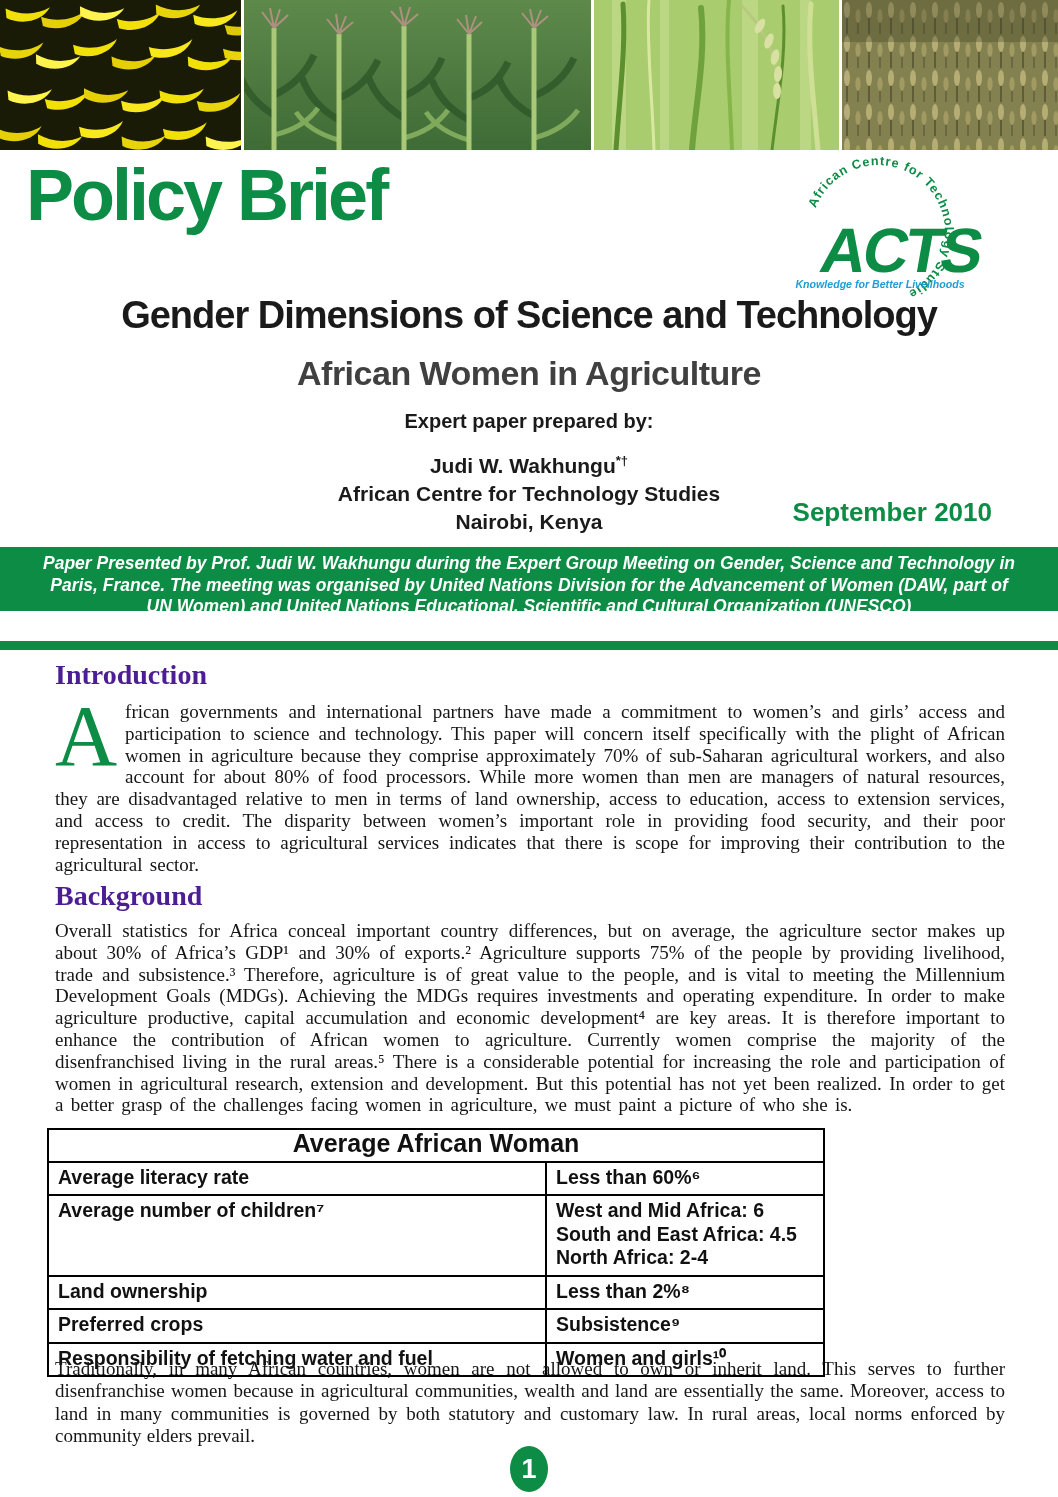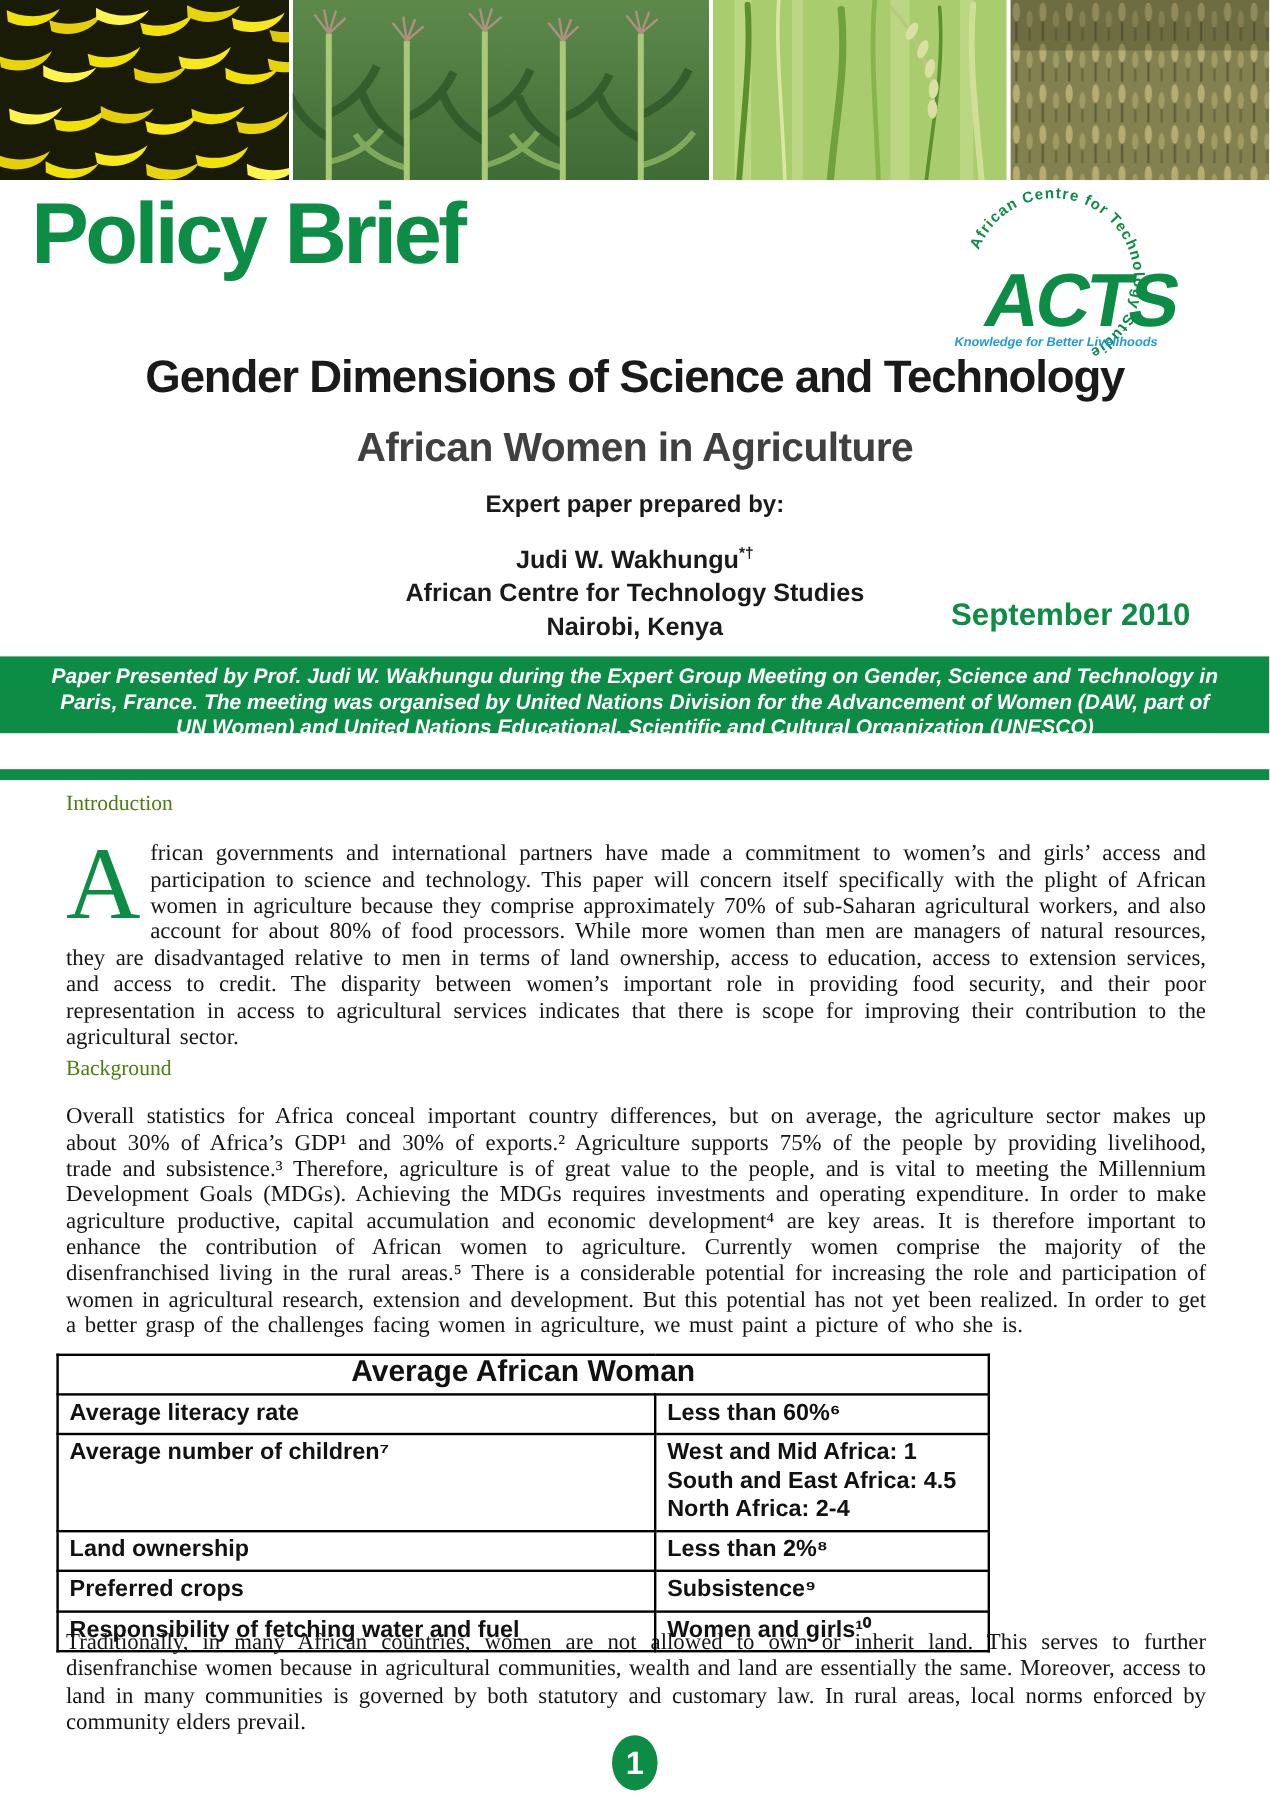--- a/index.html
+++ b/index.html
@@ -30,22 +30,22 @@
     color:#0d8c46;}
 
   
   .presentation-banner{position:absolute;left:0;top:547px;width:1058px;height:64px;
     background:#0d8c46;color:#ffffff;font-style:italic;font-weight:bold;font-size:17.5px;
     line-height:21.5px;text-align:center;white-space:pre-line;padding-top:6px;box-sizing:border-box;}
   .thin-bar{position:absolute;left:0;top:641px;width:1058px;height:9px;background:#0d8c46;}
 
   
   .serif{font-family:"Liberation Serif","DejaVu Serif",serif;color:#151515;}
-  .sec-heading{position:absolute;left:55px;font-size:18px;font-weight:normal;
-    font-family:"Liberation Serif","DejaVu Serif",serif;color:#4d7c0f;}
+  .sec-heading{position:absolute;left:55px;font-size:28px;font-weight:bold;
+    font-family:"Liberation Serif","DejaVu Serif",serif;color:#4c1d95;}
   #h-intro{top:659px;}
   #h-background{top:880px;}
   .bodypar{position:absolute;left:55px;width:950px;font-size:19px;line-height:21.8px;
     text-align:justify;word-spacing:2.5px;}
   #p-intro{top:701px;}
   #p-background{top:920px;}
   #p-closing{top:1358px;line-height:22.4px;word-spacing:0.5px;}
   .dropcap{float:left;color:#0d8c46;font-size:86px;line-height:62px;padding:4px 8px 0 0;
     font-family:"Liberation Serif","DejaVu Serif",serif;}
 
@@ -231,21 +231,21 @@
     <tbody>
       <tr>
         <td class="t-title" colspan="2">Average African Woman</td>
       </tr>
       <tr>
         <td class="c-label">Average literacy rate</td>
         <td>Less than 60%⁶</td>
       </tr>
       <tr>
         <td class="c-label">Average number of children⁷</td>
-        <td>West and Mid Africa: 1
+        <td>West and Mid Africa: 6
 South and East Africa: 4.5
 North Africa: 2-4</td>
       </tr>
       <tr>
         <td class="c-label">Land ownership</td>
         <td>Less than 2%⁸</td>
       </tr>
       <tr>
         <td class="c-label">Preferred crops</td>
         <td>Subsistence⁹</td>

